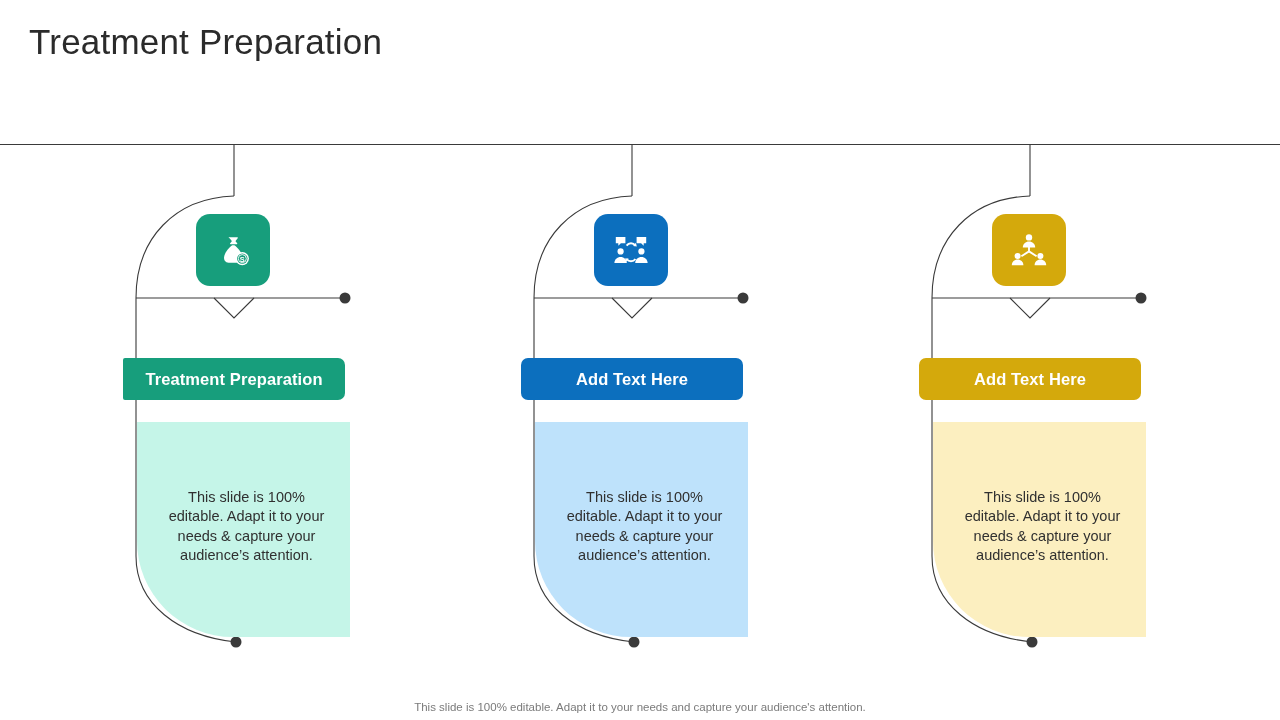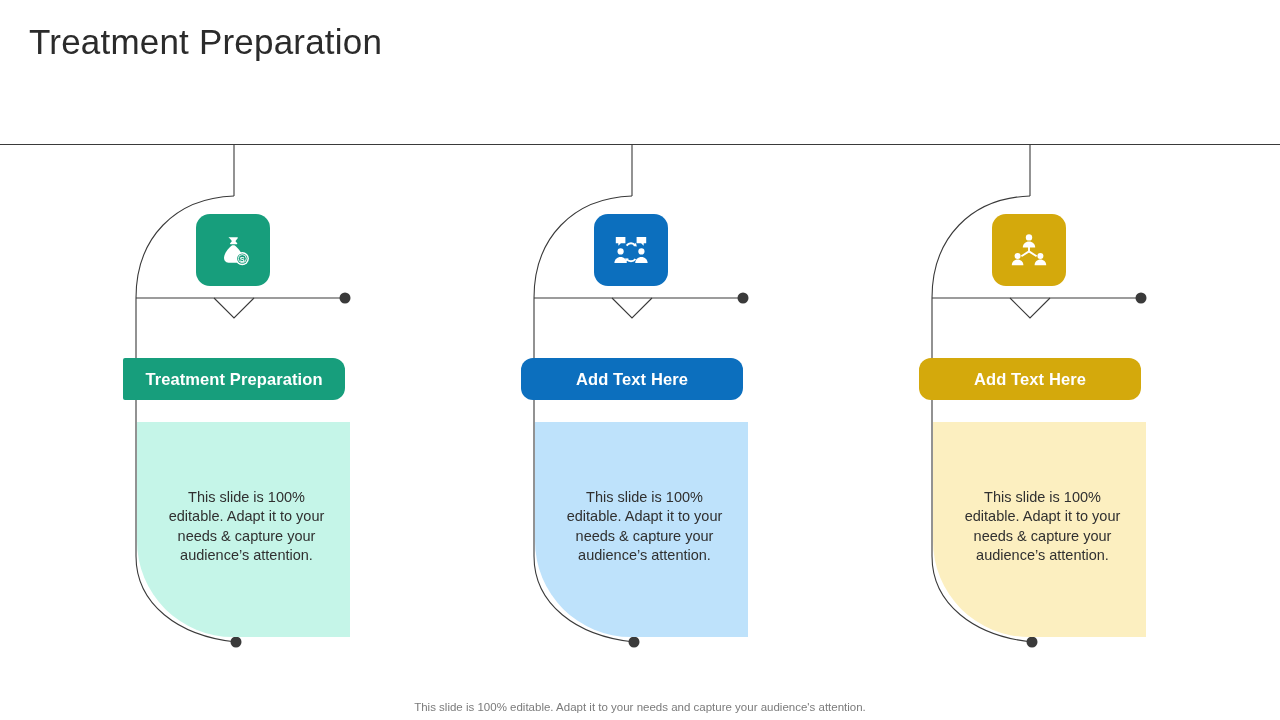--- a/index.html
+++ b/index.html
@@ -73,21 +73,21 @@
   }
   .icon-tile svg { display: block; }
 
   
   .label-bar {
     position: absolute;
     top: 358px;
     left: 10px;
     width: 222px;
     height: 42px;
-    border-radius: 12px;
+    border-radius: 7px;
     display: flex;
     align-items: center;
     justify-content: center;
     color: #ffffff;
     font-size: 16.5px;
     font-weight: bold;
     letter-spacing: 0.1px;
     white-space: nowrap;
   }
   #column-1 .label-bar {

